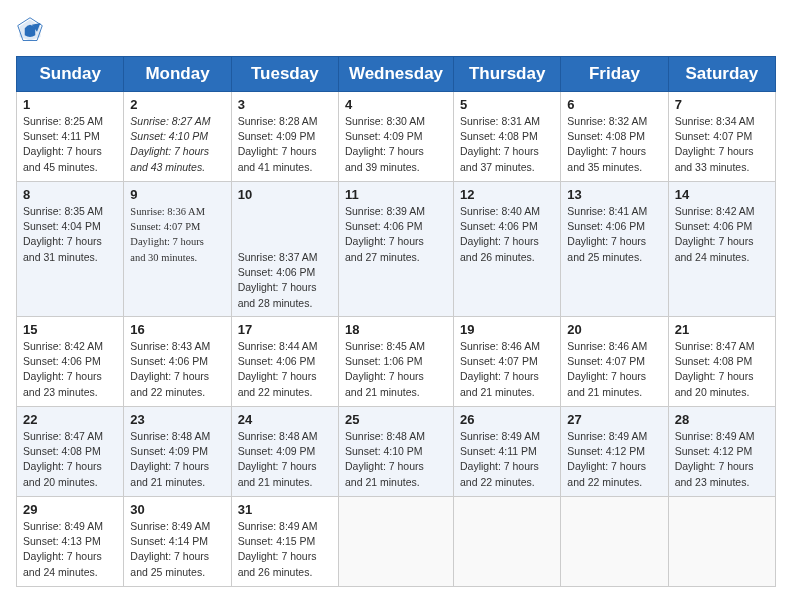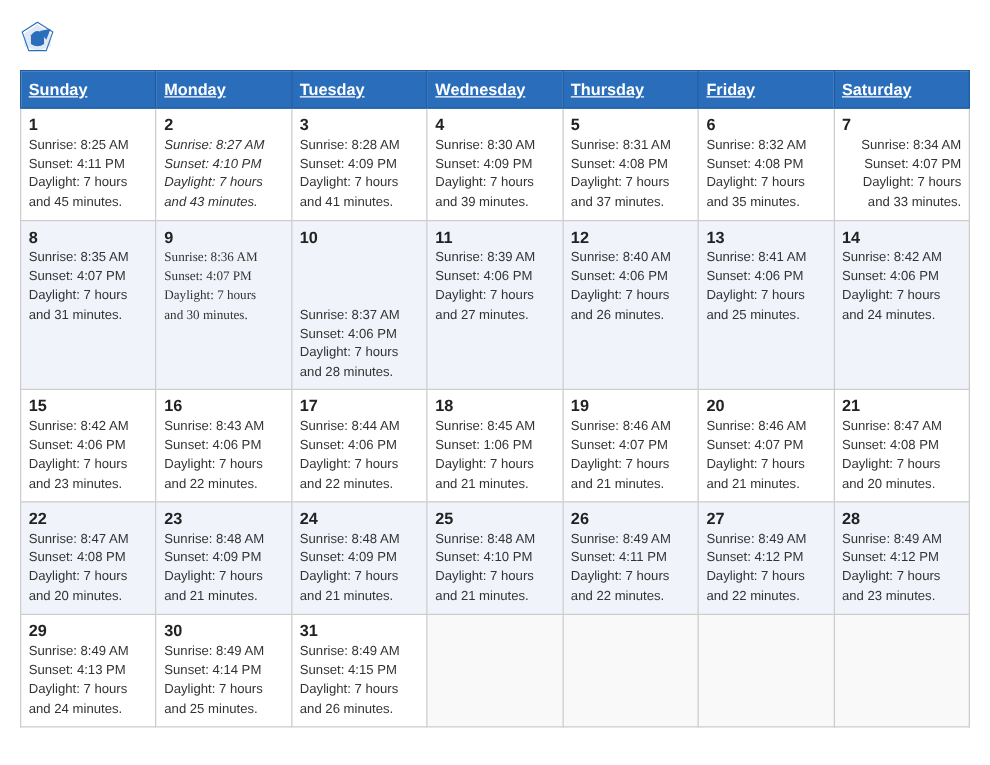--- a/index.html
+++ b/index.html
@@ -43,26 +43,25 @@
       color: #555;
     }
     .calendar {
       width: 100%;
       border-collapse: collapse;
       font-size: 11px;
     }
     .calendar thead tr th {
       background: #2a6ebb;
       color: #fff;
-      font-size: 13px;
+      font-size: 17px;
       font-weight: bold;
       padding: 7px 6px;
-      text-align: left;
+      text-align: center;
       border: 1px solid #1e5aa0;
-      text-decoration: underline;
     }
     .calendar tbody tr td {
       vertical-align: top;
       border: 1px solid #ccc;
       padding: 5px 6px;
       background: #fff;
       min-width: 100px;
       height: 90px;
     }
     .calendar tbody tr:nth-child(even) td {
@@ -157,31 +156,31 @@
         </td>
         <td>
           <span class="day-num">6</span>
           <div class="day-detail" style="white-space: pre-line;">Sunrise: 8:32 AM
 Sunset: 4:08 PM
 Daylight: 7 hours
 and 35 minutes.</div>
         </td>
         <td>
           <span class="day-num">7</span>
-          <div class="day-detail" style="white-space: pre-line; text-align: right;">Sunrise: 8:34 AM
+          <div class="day-detail" style="white-space: pre-line;">Sunrise: 8:34 AM
 Sunset: 4:07 PM
 Daylight: 7 hours
 and 33 minutes.</div>
         </td>
       </tr>
       <tr>
         <td>
           <span class="day-num">8</span>
           <div class="day-detail" style="white-space: pre-line;">Sunrise: 8:35 AM
-Sunset: 4:07 PM
+Sunset: 4:04 PM
 Daylight: 7 hours
 and 31 minutes.</div>
         </td>
         <td>
           <span class="day-num">9</span>
           <div class="day-detail" style="white-space: pre-line; font-family: Liberation Serif, serif;">Sunrise: 8:36 AM
 Sunset: 4:07 PM
 Daylight: 7 hours
 and 30 minutes.</div>
         </td>

